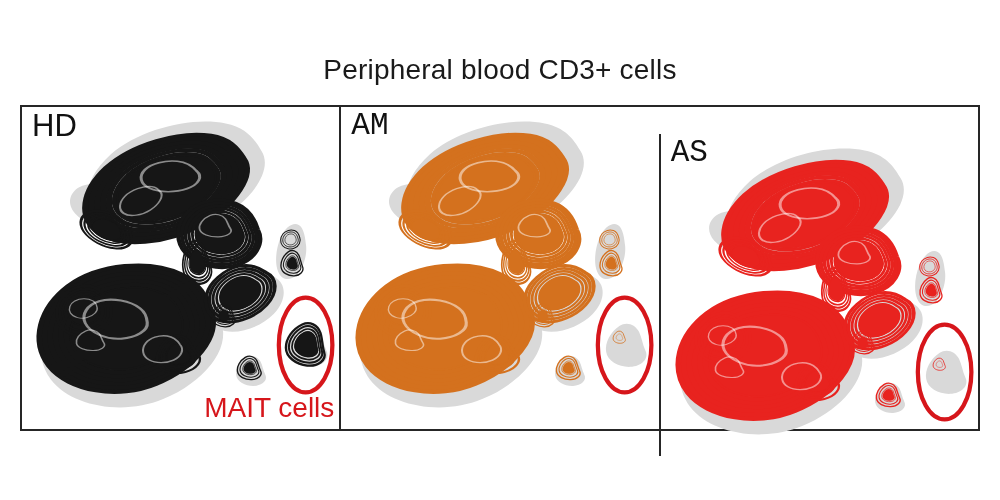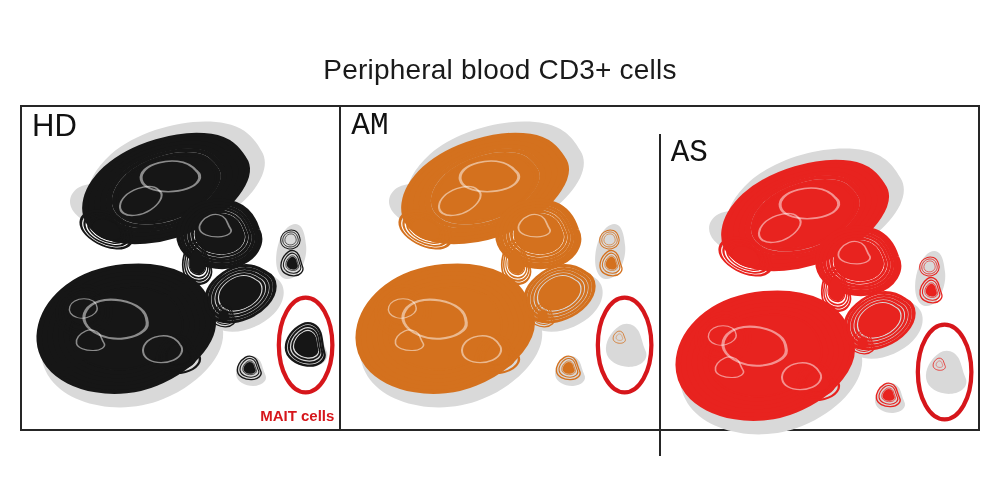--- a/index.html
+++ b/index.html
@@ -6,21 +6,21 @@
     font-family:"Liberation Sans", sans-serif;}
   .figure{position:relative;width:1000px;height:388px;background:#ffffff;}
   .title{position:absolute;left:0;top:54px;width:1000px;text-align:center;
     font-size:28px;font-weight:400;color:#1a1a1a;letter-spacing:0.2px;}
   .panels{position:absolute;left:20px;top:105px;width:960px;height:326px;
     border:2.5px solid #262626;display:flex;box-sizing:border-box;background:#fff;}
   .panel{position:relative;flex:1 1 0;height:100%;overflow:hidden;}
   .panel + .panel{border-left:2px solid #6d28d9;font-family:Liberation Mono, monospace;}
   .map{display:block;width:100%;height:100%;}
   .plabel{position:absolute;top:3px;left:10px;font-size:31px;font-weight:400;color:#111;line-height:1.05;}
-  .mait-label{position:absolute;right:5px;bottom:5px;font-size:15px;font-weight:700;color:#d6161b;margin-top:32px;}
+  .mait-label{position:absolute;right:5px;bottom:5px;font-size:28px;font-weight:400;color:#d6161b;margin-top:32px;}
   .contour use.ring{fill:none;stroke:currentColor;stroke-width:1.05;vector-effect:non-scaling-stroke;}
   .contour use.core{fill:currentColor;stroke:currentColor;stroke-width:0.4;}
   .tex{fill:none;stroke:#ffffff;stroke-opacity:0.5;stroke-width:1;vector-effect:non-scaling-stroke;}
   .sparse-ring{fill:none;stroke:currentColor;stroke-width:1.2;vector-effect:non-scaling-stroke;}
   .mait-ellipse{fill:none;stroke-width:4.3px;}
 </style>
 </head>
 <body>
 
 <svg width="0" height="0" style="position:absolute" aria-hidden="true">

